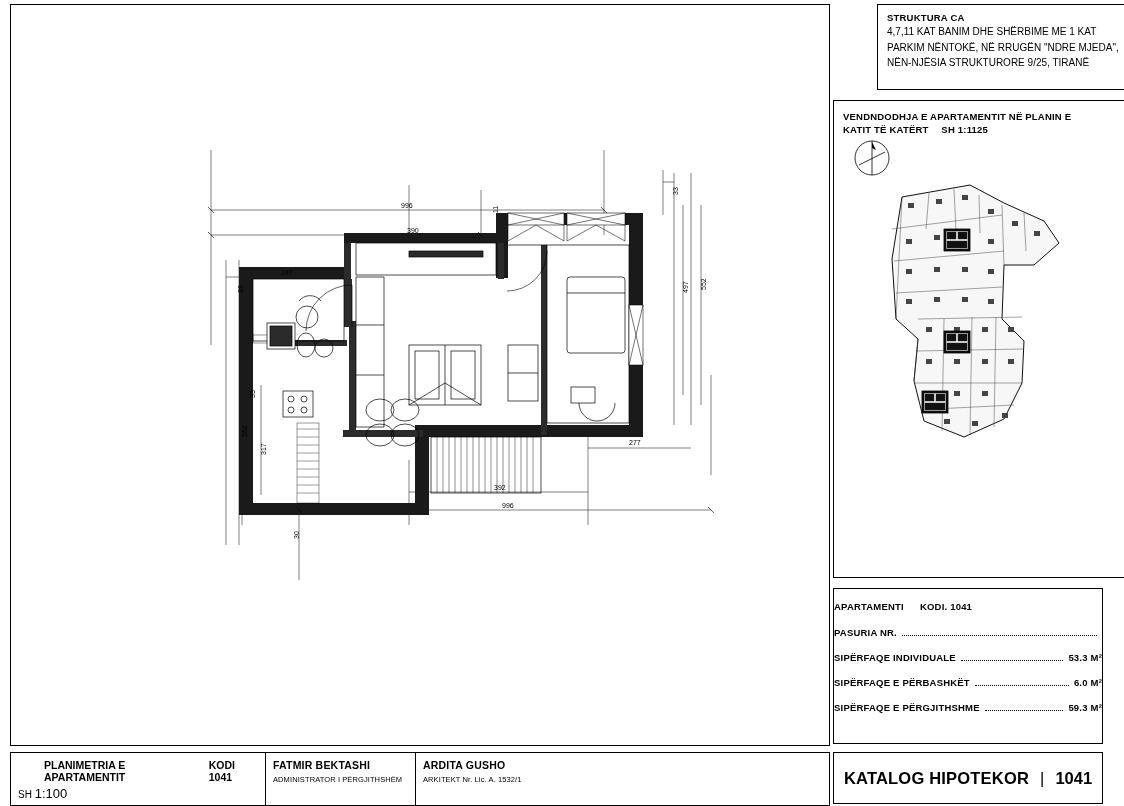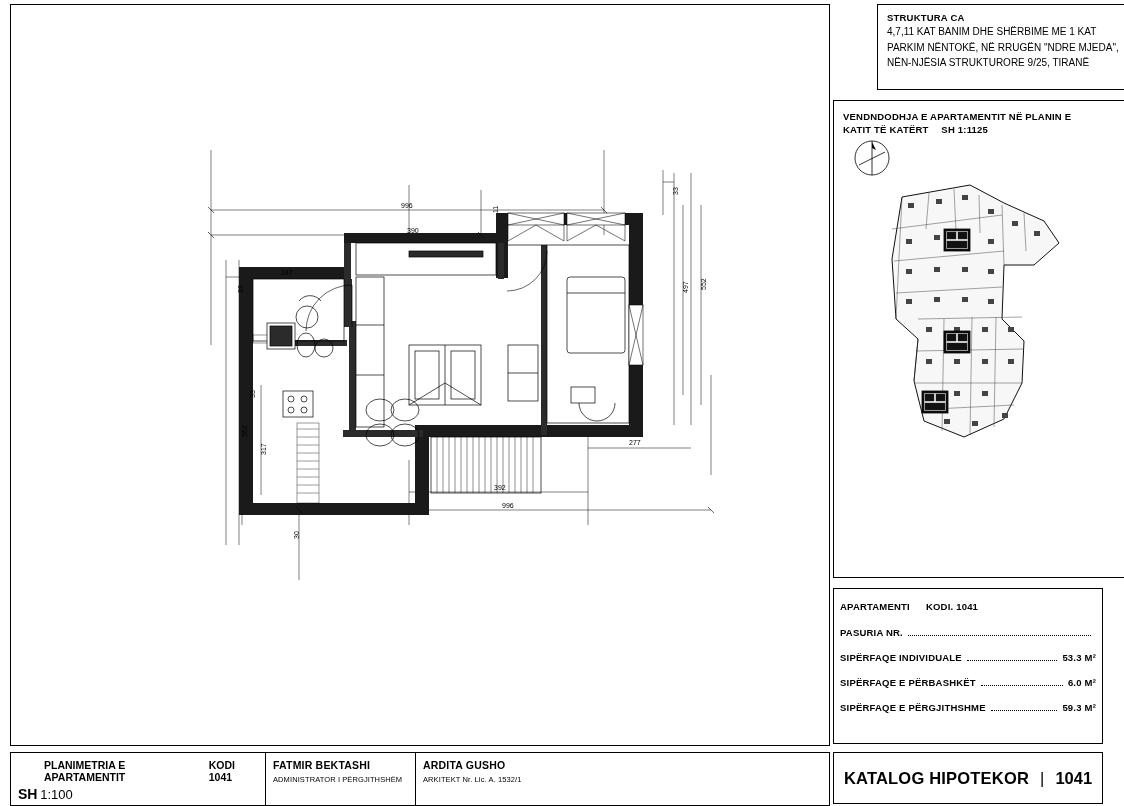--- a/index.html
+++ b/index.html
@@ -24,21 +24,21 @@
   .tb-title-row{display:flex;align-items:flex-end;gap:10px;padding-left:26px;}
   .tb-title{font-size:10.5px;font-weight:bold;}
   .tb-code{font-size:10.5px;font-weight:bold;}
   .tb-scale{font-size:10px;font-weight:bold;margin-top:3px;}
   .tb-scale span{font-weight:normal;font-size:13px;}
 
   
   .panel{position:absolute;border:1px solid #000;background:#fff;box-sizing:border-box;}
   .p-struct{left:877px;top:4px;width:270px;height:86px;padding:7px 9px;}
   .p-loc{left:833px;top:100px;width:302px;height:478px;padding:9px 9px;}
-  .p-apt{left:833px;top:588px;width:270px;height:156px;padding:12px 6px;}
+  .p-apt{left:833px;top:588px;width:270px;height:156px;padding:12px 0;}
   .p-cat{left:833px;top:752px;width:270px;height:52px;padding:0;display:flex;align-items:center;justify-content:center;}
 
   .struct-title{font-size:9.5px;font-weight:bold;letter-spacing:.2px;}
   .struct-line{font-size:10px;line-height:13.5px;margin-top:2px;}
 
   .loc-title{font-size:9.5px;font-weight:bold;line-height:13px;letter-spacing:.2px;}
   .loc-title .sc{font-weight:bold;}
 
   .compass{position:absolute;left:19px;top:38px;width:38px;height:38px;}
 
@@ -262,21 +262,21 @@
     <div class="dim-txt" style="left:491px;top:497px;">996</div>
     <div class="dim-txt rot90" style="left:282px;top:534px;">30</div>
   </div>
 
   <div class="title-block">
     <div class="tb-cell tb-c1">
       <div class="tb-title-row">
         <span class="tb-title">PLANIMETRIA E APARTAMENTIT</span>
         <span class="tb-code">KODI 1041</span>
       </div>
-      <div class="tb-scale"><span style="font-weight:bold;font-size:14px;">SH</span>
+      <div class="tb-scale"><span style="font-weight:normal;font-size:10px;">SH</span>
         <span>1:100</span></div>
     </div>
 
     <div class="tb-cell tb-c2">
       <div class="tb-name">FATMIR BEKTASHI</div>
       <div class="tb-sub">ADMINISTRATOR I PËRGJITHSHËM</div>
     </div>
 
 
     <div class="tb-cell tb-c4">

